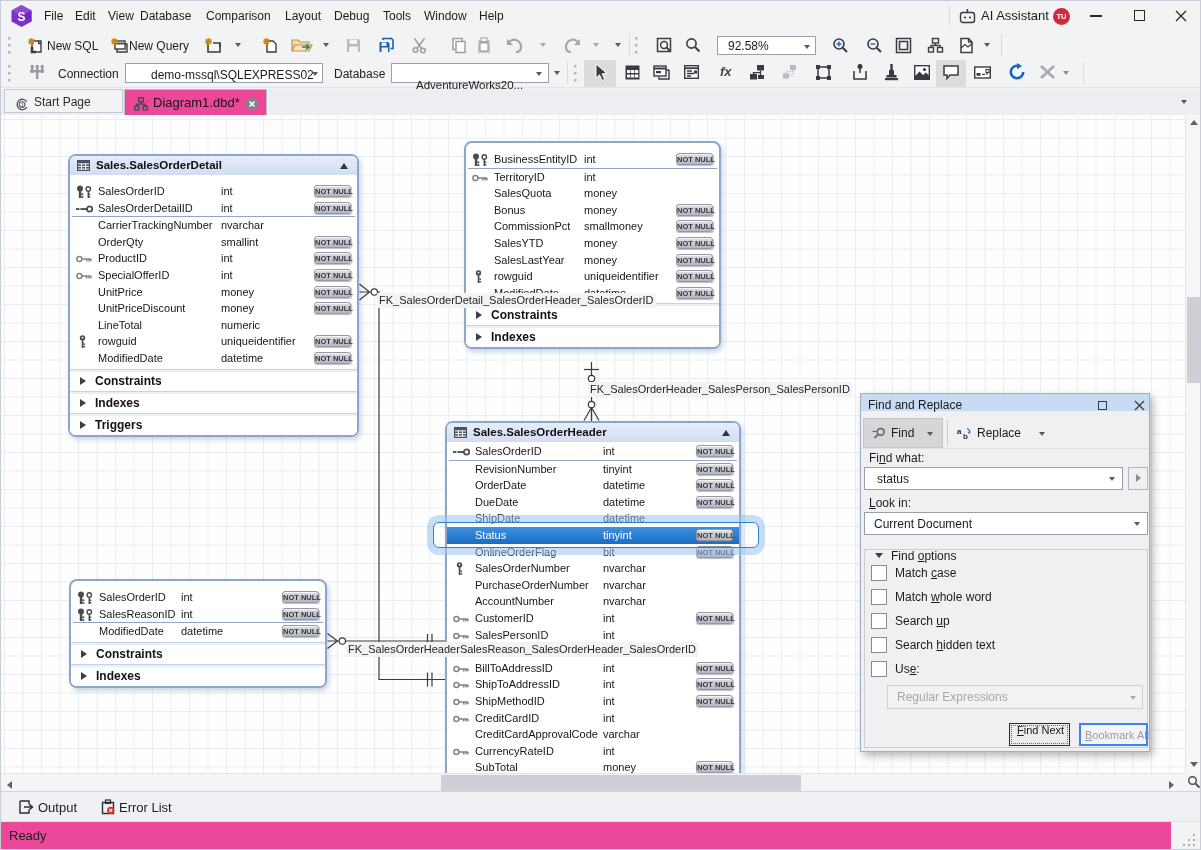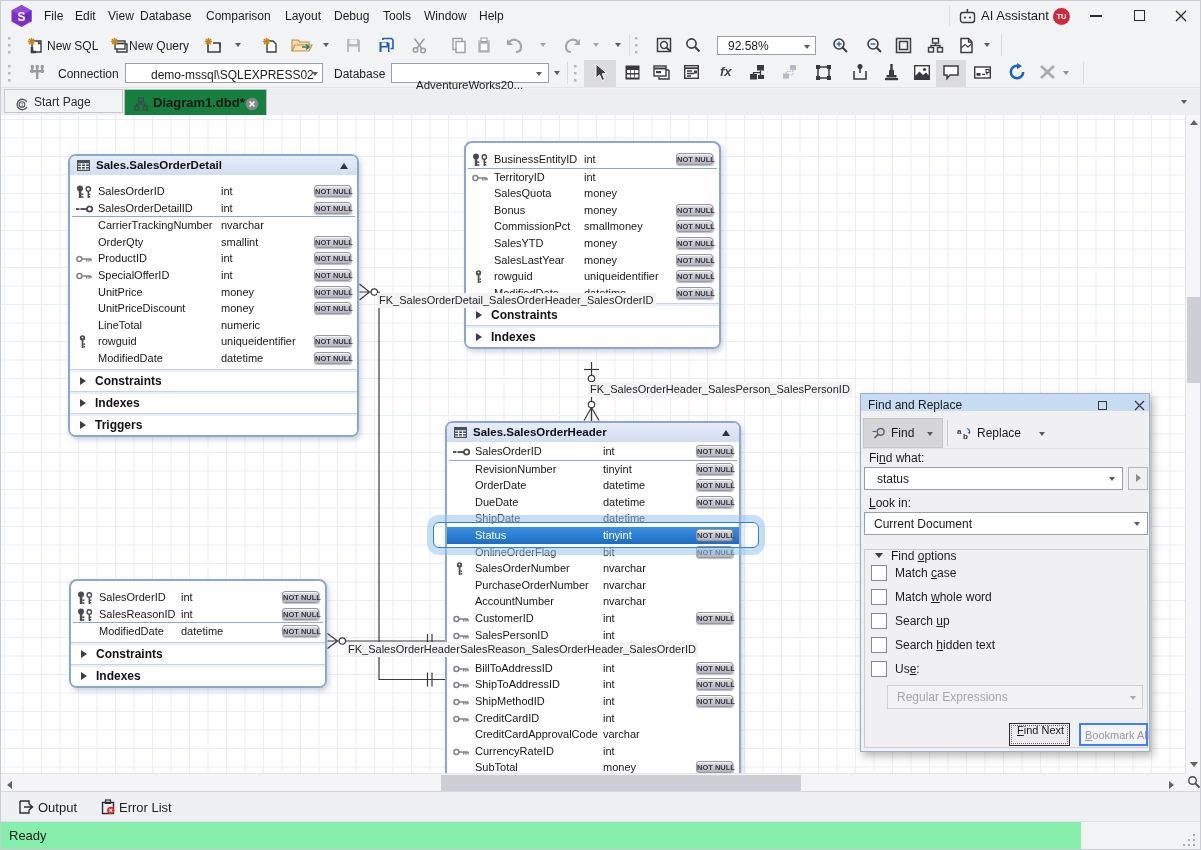--- a/index.html
+++ b/index.html
@@ -9,33 +9,33 @@
 #row2{left:0;top:30px;width:1199px;height:28px;background:#f2f3f5}
 #row3{left:0;top:58px;width:1199px;height:29px;background:#f2f3f5;border-bottom:1px solid #e2e4e8}
 #tabrow{left:0;top:88px;width:1199px;height:27px;background:#eceef2;border-bottom:1px solid #b3b7c4}
 .menu{font-size:12px;color:#1c1c1c;top:8px}
 .vsep{width:1px;background:#d9dbe0}
 .dd{width:0;height:0;border-left:3.5px solid transparent;border-right:3.5px solid transparent;border-top:4px solid #5a5a60}
 .tbtxt{font-size:12px;color:#1e1e1e}
 
 .tab{height:27px;font-size:12px;line-height:25px}
 #tab1{left:3px;top:88px;width:119px;height:24px;background:#f2f3f5;border:1px solid #c4c8d0;color:#2c2c2c}
-#tab2{left:123px;top:88px;width:143px;background:#15803d;border:1px solid #b9bec8;border-bottom:none;font-weight:bold;font-size:13px;color:#141414}
+#tab2{left:123px;top:88px;width:143px;background:#ec4899;border:1px solid #b9bec8;border-bottom:none;font-weight:normal;font-size:13px;color:#141414}
 
 #canvas{left:0;top:114px;width:1184px;height:677px;background:#fefefe;overflow:hidden;z-index:0;
 background-image:linear-gradient(to right,#e9eef6 1px,transparent 1px),linear-gradient(to bottom,#e9eef6 1px,transparent 1px);
 background-size:18.5px 18.5px;background-position:3px 4px}
 
 #vscroll{left:1184px;top:114px;width:17px;height:658px;background:#f6f6f8;border-left:1px solid #e4e4e8}
 #hscroll{left:0;top:772px;width:1184px;height:19px;background:#f5f5f7;border-top:1px solid #e4e4e8;border-bottom:1px solid #d4d6dc}
 #corner{left:1184px;top:772px;width:17px;height:19px;background:#f5f5f7;border-bottom:1px solid #d4d6dc}
 .thumb{background:#cdced6}
 
 #outrow{left:0;top:791px;width:1199px;height:30px;background:#eff0f4;border-bottom:1px solid #e0e1e6}
-#statusbar{left:0;top:821px;width:1080px;height:28px;background:#86efac}
+#statusbar{left:0;top:821px;width:1170px;height:28px;background:#ec4899}
 
 .tbl{position:absolute;background:#fff;border:2px solid #8ca6cc;border-radius:8px;box-shadow:2px 3px 5px rgba(130,150,180,.40);z-index:2}
 .hd{height:19px;background:linear-gradient(#e6edf9,#d2ddf1);border-radius:5px 5px 0 0;font-weight:bold;font-size:11.5px;line-height:19px;padding-left:26px;position:relative;color:#0f0f12;white-space:nowrap}
 .hd .col{position:absolute;right:9px;top:7px;width:0;height:0;border-left:4.5px solid transparent;border-right:4.5px solid transparent;border-bottom:6px solid #30343c}
 .rows{padding:8px 0 2px}
 .r{height:16.6px;position:relative;font-size:11px;line-height:16.6px;color:#17171a;white-space:nowrap}
 .r .nm{position:absolute;left:28px}
 .r .ty{position:absolute}
 .t1 .ty{left:151px}.t2 .ty{left:118px}.t3 .ty{left:156px}.t4 .ty{left:110px}
 .nn{position:absolute;right:6px;top:2px;width:37px;height:12px;border-radius:3px;background:linear-gradient(#dedee4,#b5b5c0);border:1px solid #9898a3;color:#36363f;font-size:7.5px;font-weight:bold;text-align:center;line-height:11px;box-shadow:inset 0 1px 0 rgba(255,255,255,.75),0.5px 1px 1px rgba(120,120,140,.5)}

